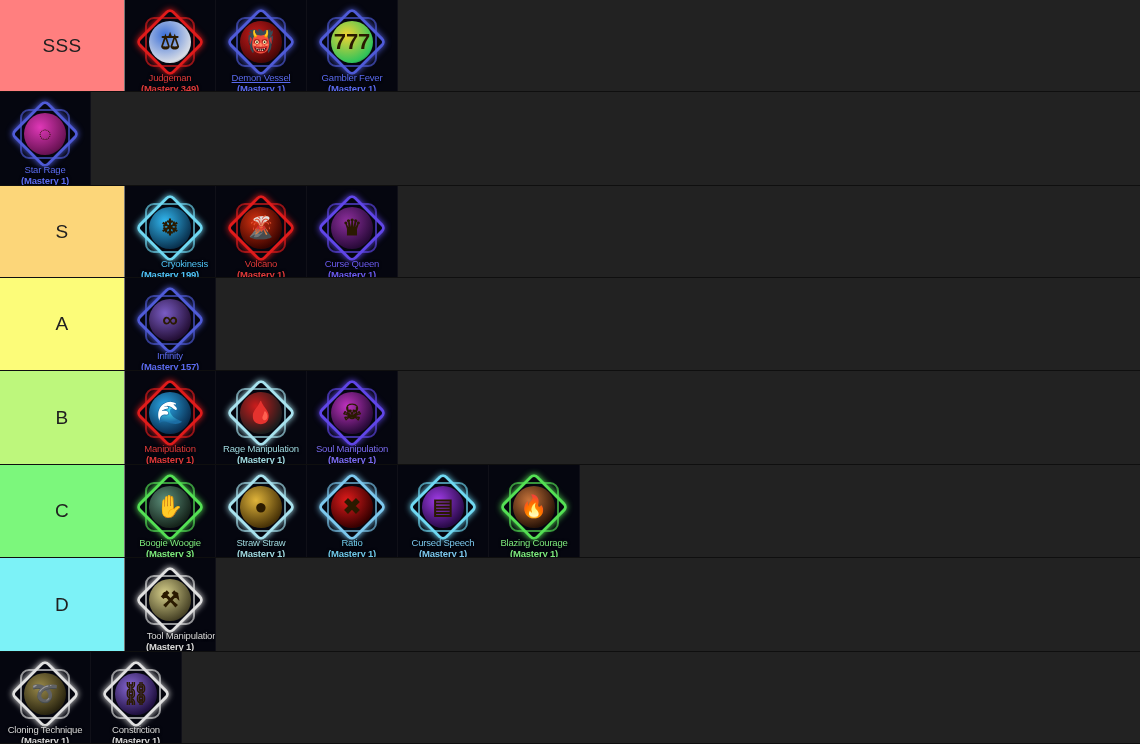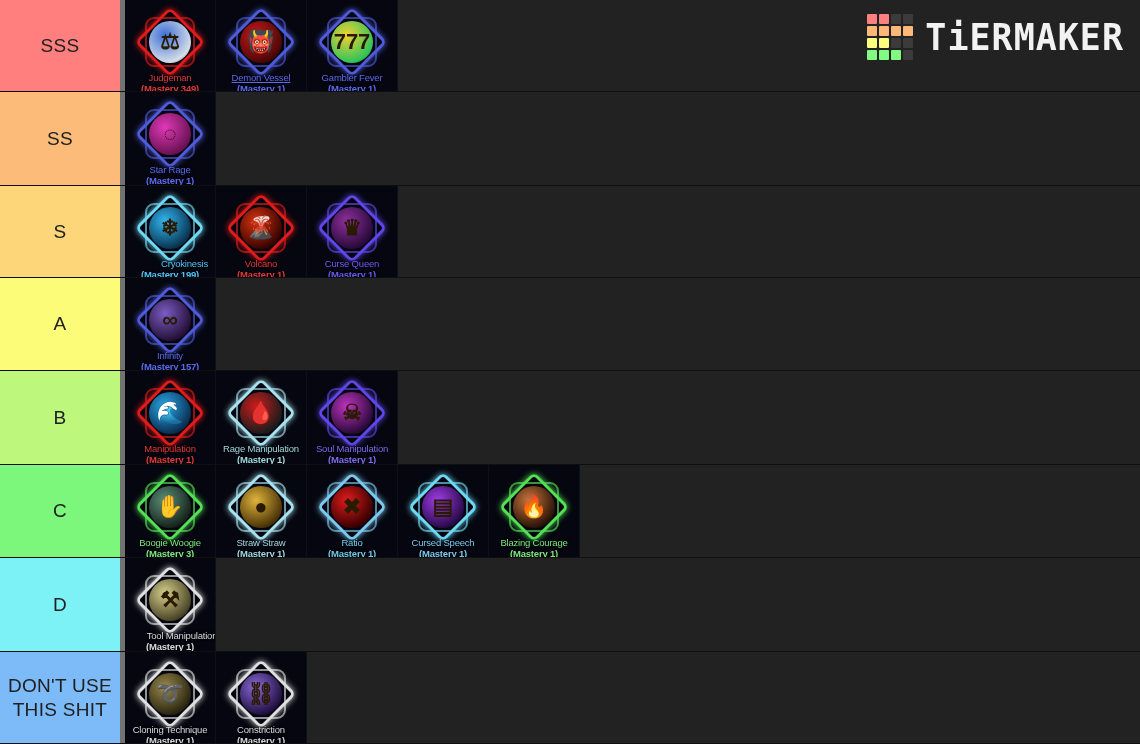--- a/index.html
+++ b/index.html
@@ -43,21 +43,21 @@
     overflow: hidden;
   }
   .tier-label {
     width: 125px;
     min-width: 125px;
     display: flex; align-items: center; justify-content: center;
     text-align: center;
     color: #202020;
     font-size: 19px;
     line-height: 1.25;
-    border-right: 5px solid #737373;
+    border-right: 1px solid #737373;
     letter-spacing: 0.3px;
     user-select: none;
   }
   .tier-items {
     flex: 1;
     display: flex;
     align-items: flex-start;
     background: #222222;
     overflow: hidden;
   }
@@ -129,41 +129,20 @@
     text-shadow: 0 0 3px #000;
     font-weight: bold;
   }
   .spacer { flex: 1; background: #222222; height: 100%; }
 </style>
 </head>
 <body>
 
 <div id="tier-app">
 
-  <div class="logo-wrap">
-    <div class="logo-grid">
-        <div class="logo-cell" style="background: rgb(253, 128, 128);"></div>
-        <div class="logo-cell" style="background: rgb(253, 128, 128);"></div>
-        <div class="logo-cell" style="background: rgb(59, 59, 59);"></div>
-        <div class="logo-cell" style="background: rgb(59, 59, 59);"></div>
-        <div class="logo-cell" style="background: rgb(252, 183, 121);"></div>
-        <div class="logo-cell" style="background: rgb(252, 183, 121);"></div>
-        <div class="logo-cell" style="background: rgb(252, 183, 121);"></div>
-        <div class="logo-cell" style="background: rgb(252, 183, 121);"></div>
-        <div class="logo-cell" style="background: rgb(253, 253, 128);"></div>
-        <div class="logo-cell" style="background: rgb(253, 253, 128);"></div>
-        <div class="logo-cell" style="background: rgb(59, 59, 59);"></div>
-        <div class="logo-cell" style="background: rgb(59, 59, 59);"></div>
-        <div class="logo-cell" style="background: rgb(128, 253, 128);"></div>
-        <div class="logo-cell" style="background: rgb(128, 253, 128);"></div>
-        <div class="logo-cell" style="background: rgb(128, 253, 128);"></div>
-        <div class="logo-cell" style="background: rgb(59, 59, 59);"></div>
-      </div>
-    <div class="logo-text">TiERMAKER</div>
-  </div>
 
   <div id="tier-rows">
       <div class="tier-row" style="height: 92px;">
         <div class="tier-label" style="background: rgb(255, 127, 127);">SSS</div>
         <div class="tier-items">
           <div class="item">
             <div class="item-art">
               <div class="frame-outer" style="border-color: rgb(224, 27, 27);"></div>
               <div class="orb" style="background: radial-gradient(circle at 38% 34%, rgb(59, 111, 216) 0%, rgb(216, 221, 230) 72%, rgb(5, 6, 15) 100%);">
                 <span class="glyph">⚖</span>
@@ -192,21 +171,20 @@
               </div>
               <div class="frame-dia" style="border-color: rgb(79, 91, 216); box-shadow: rgb(79, 91, 216) 0px 0px 6px;"></div>
             </div>
             <div class="item-name" style="color: rgb(91, 107, 240);">Gambler Fever</div>
             <div class="item-mastery" style="color: rgb(91, 107, 240);">(Mastery 1)</div>
           </div>
           <div class="spacer"></div>
         </div>
       </div>
       <div class="tier-row" style="height: 94px;">
-        <div class="tier-label" style="background: rgb(252, 187, 121);">SS</div>
         <div class="tier-items">
           <div class="item">
             <div class="item-art">
               <div class="frame-outer" style="border-color: rgb(79, 91, 216);"></div>
               <div class="orb" style="background: radial-gradient(circle at 38% 34%, rgb(224, 56, 184) 0%, rgb(106, 18, 84) 72%, rgb(5, 6, 15) 100%);">
                 <span class="glyph">◌</span>
               </div>
               <div class="frame-dia" style="border-color: rgb(79, 91, 216); box-shadow: rgb(79, 91, 216) 0px 0px 6px;"></div>
             </div>
             <div class="item-name" style="color: rgb(91, 107, 240);">Star Rage</div>
@@ -382,21 +360,20 @@
               </div>
               <div class="frame-dia" style="border-color: rgb(224, 224, 224); box-shadow: rgb(224, 224, 224) 0px 0px 6px;"></div>
             </div>
             <div class="item-name" style="color: rgb(216, 216, 216); margin-left: 24px;">Tool Manipulation</div>
             <div class="item-mastery" style="color: rgb(216, 216, 216);">(Mastery 1)</div>
           </div>
           <div class="spacer"></div>
         </div>
       </div>
       <div class="tier-row" style="height: 92px;">
-        <div class="tier-label" style="background: rgb(124, 187, 247);">DON'T USE THIS SHIT</div>
         <div class="tier-items">
           <div class="item">
             <div class="item-art">
               <div class="frame-outer" style="border-color: rgb(224, 224, 224);"></div>
               <div class="orb" style="background: radial-gradient(circle at 38% 34%, rgb(154, 138, 74) 0%, rgb(42, 37, 16) 72%, rgb(5, 6, 15) 100%);">
                 <span class="glyph">➰</span>
               </div>
               <div class="frame-dia" style="border-color: rgb(224, 224, 224); box-shadow: rgb(224, 224, 224) 0px 0px 6px;"></div>
             </div>
             <div class="item-name" style="color: rgb(216, 216, 216);">Cloning Technique</div>

